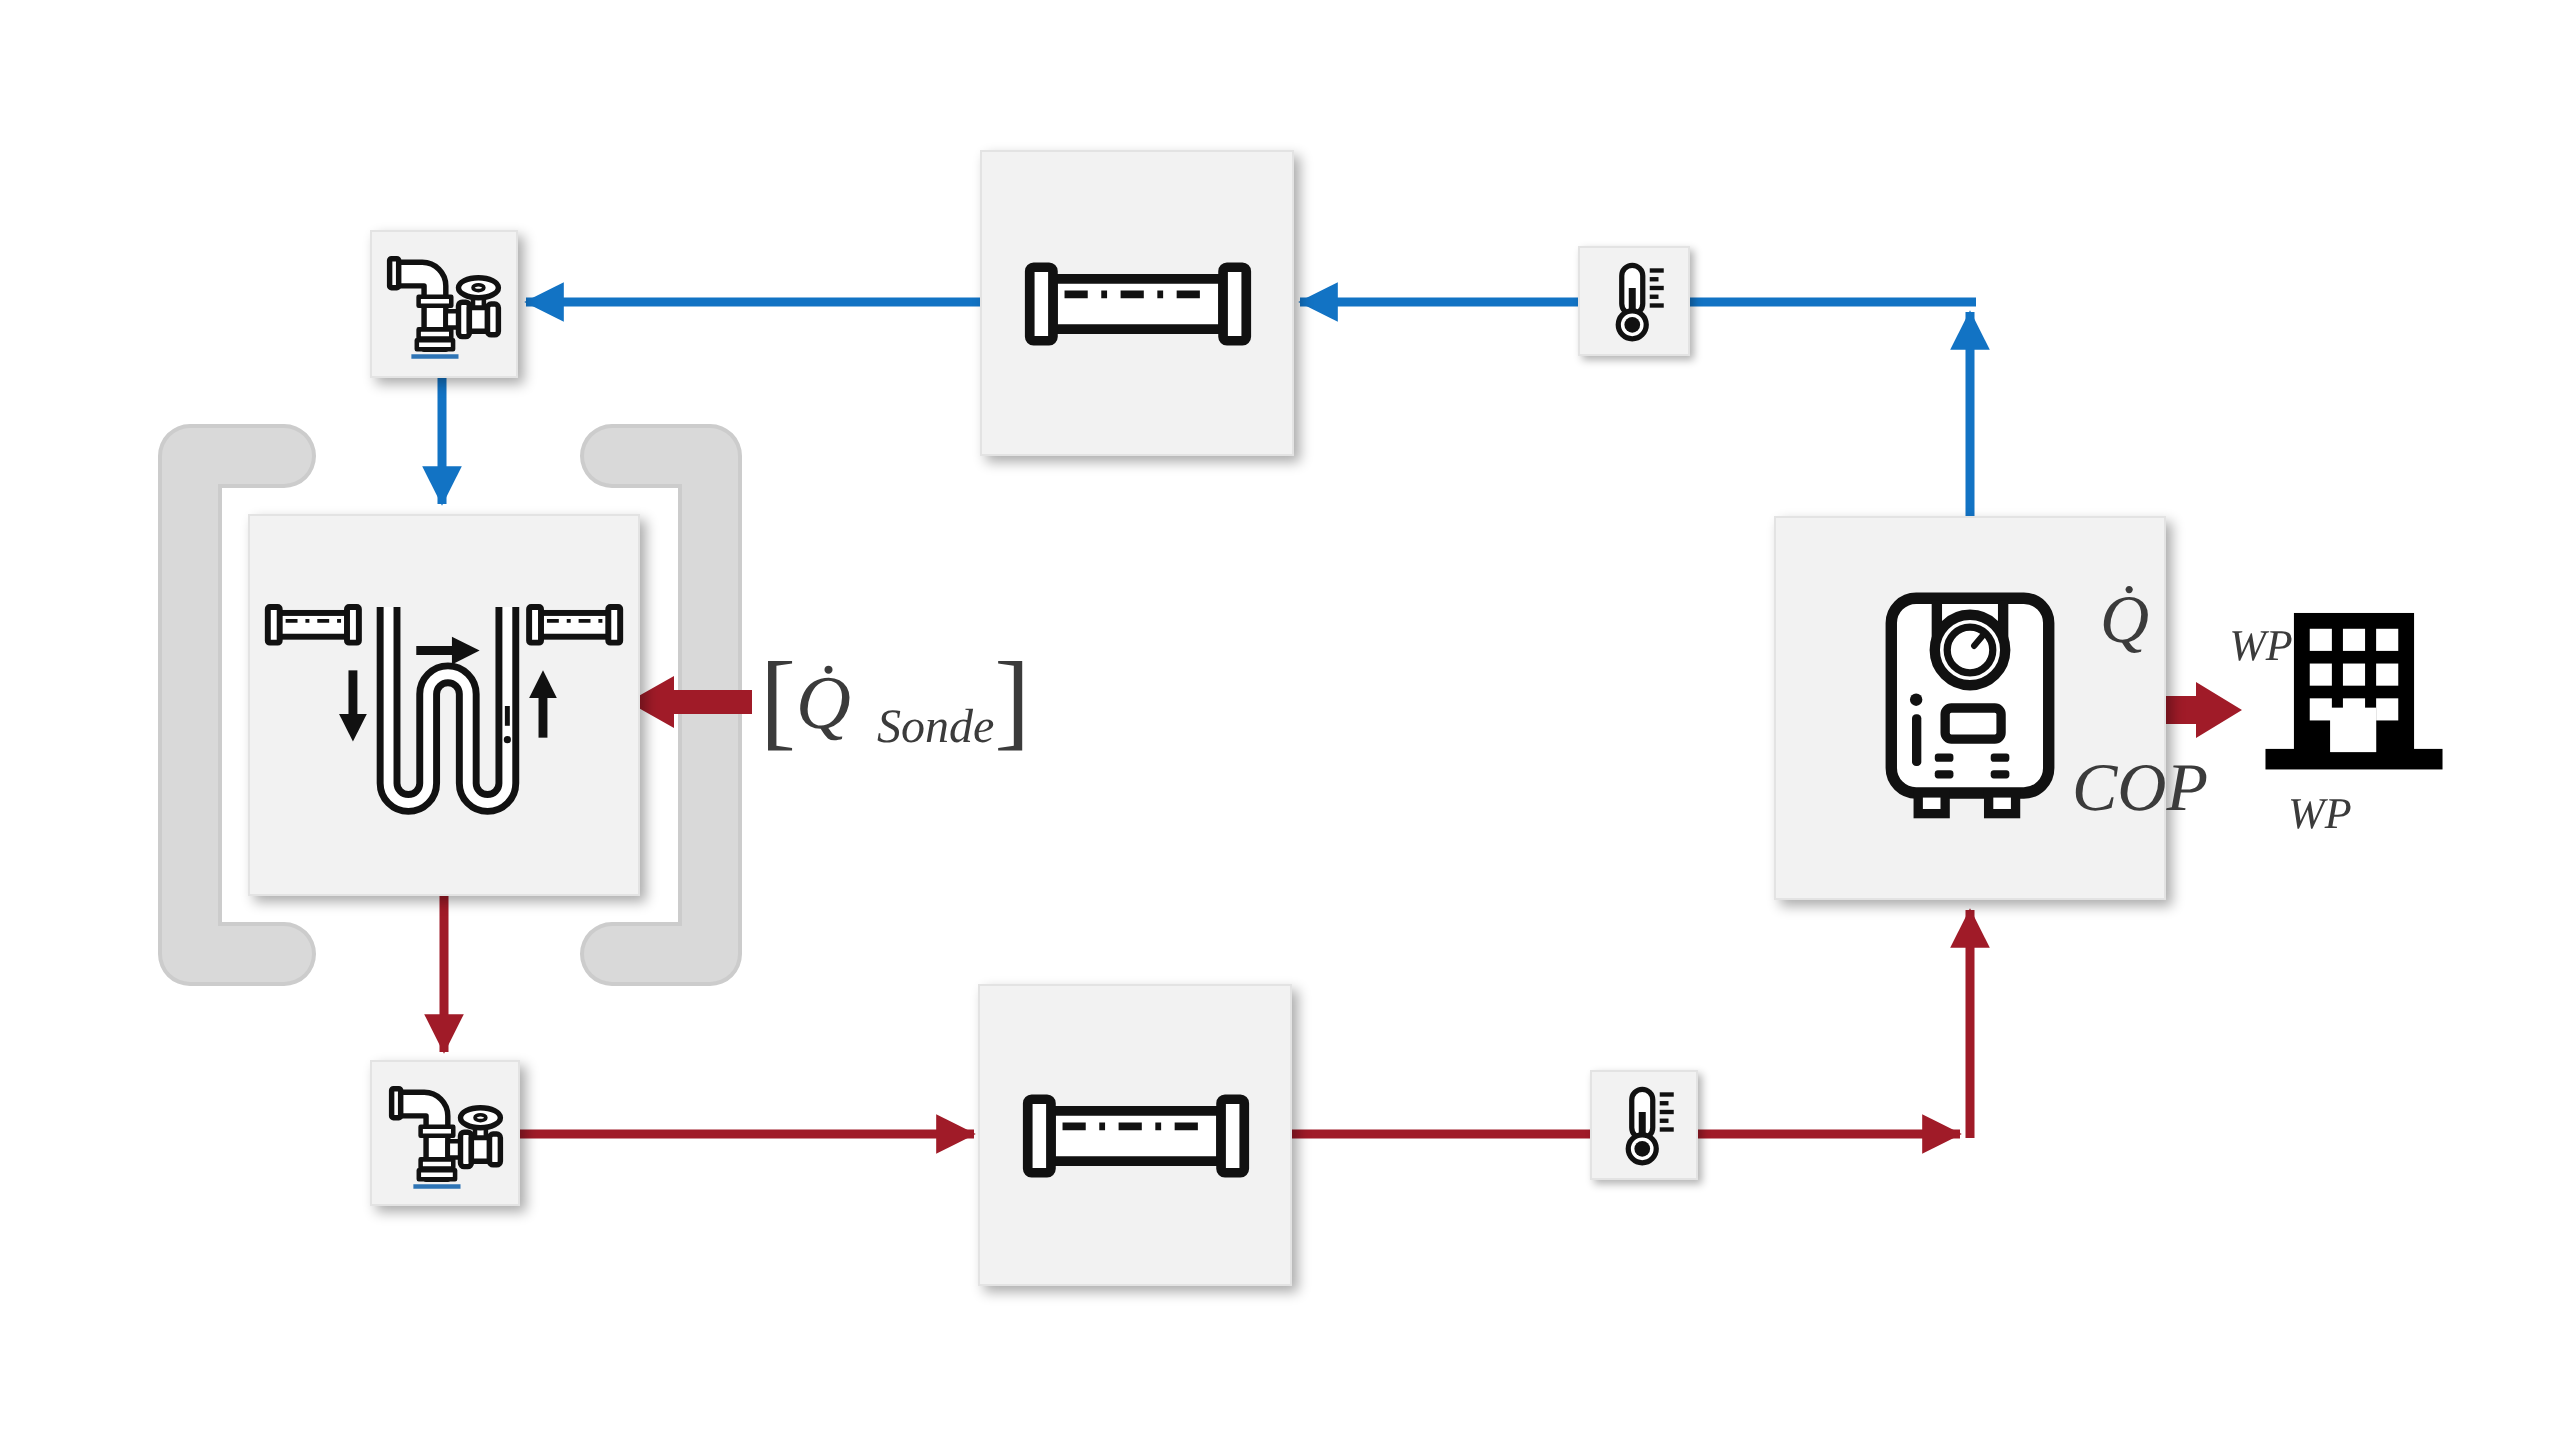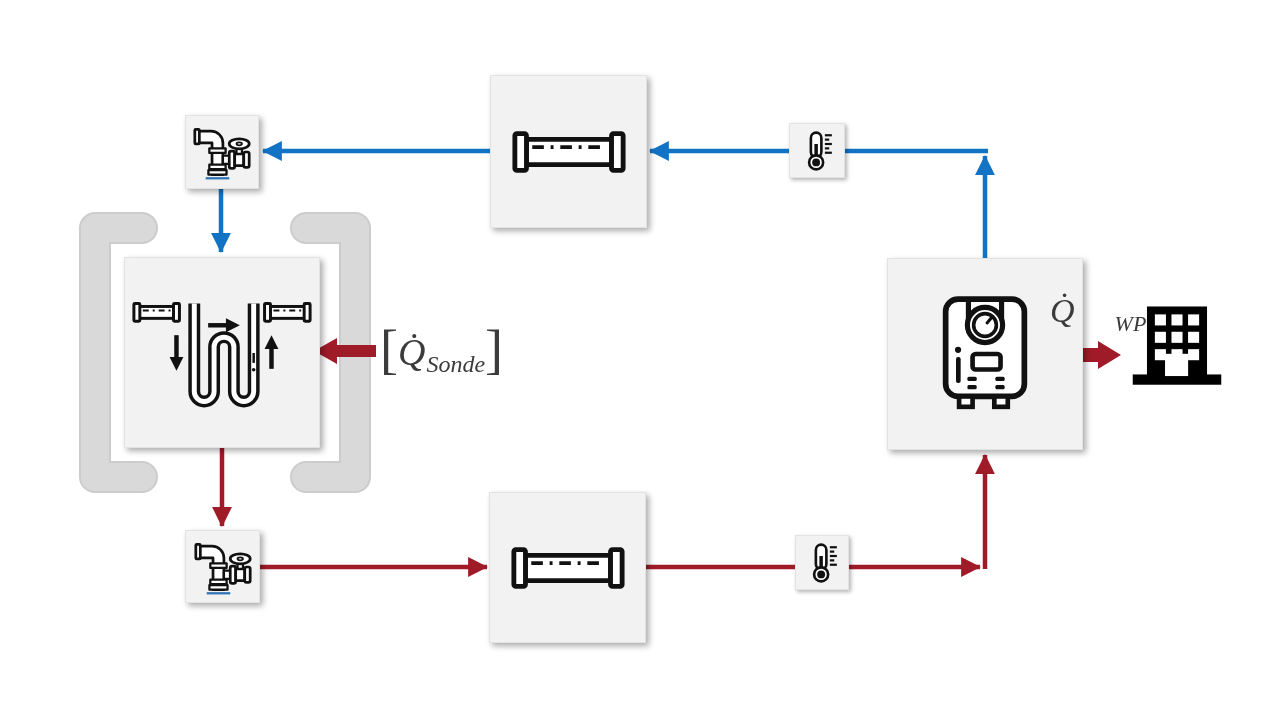--- a/index.html
+++ b/index.html
@@ -9,21 +9,21 @@
   .node{position:absolute;background:#F2F2F2;border:1px solid #E3E3E3;
         box-shadow:3px 3px 6px rgba(0,0,0,.33);
         display:flex;align-items:center;justify-content:center;z-index:2;box-sizing:border-box;}
   .node svg{display:block;}
   .figure{position:absolute;z-index:2;}
   .mlabel{position:absolute;z-index:3;color:#3B3B3B;white-space:nowrap;
           font-family:"Liberation Serif",serif;}
   .mlabel .brk{font-style:normal;font-size:54px;font-weight:400;line-height:52px;
                vertical-align:middle;position:relative;top:-2px;}
   .mlabel .sym{font-style:italic;font-size:38px;line-height:52px;vertical-align:middle;}
-  .mlabel .sub{font-style:italic;font-size:24px;vertical-align:middle;position:relative;top:12px;margin-left:1px;}
+  .mlabel .sub{font-style:italic;font-size:24px;vertical-align:middle;position:relative;top:12px;margin-left:13px;}
   .small-sym{font-style:italic;font-size:34px;}
   .small-sub{font-style:italic;font-size:22px;position:relative;top:9px;padding-left:40px;}
 </style>
 </head>
 <body>
 
 <div id="canvas">
 
   <svg id="wires" width="1280" height="720" viewBox="0 0 1280 720">
     <defs>
@@ -230,14 +230,17 @@
   </div>
 
   <div class="mlabel" style="left:380px;top:326px;">
     <span class="brk">[</span><span class="sym">Q̇</span><span class="sub">Sonde</span><span class="brk">]</span>
   </div>
 
   <div class="mlabel" style="left:1050px;top:292px;width:76px;text-align:center;">
     <span class="small-sym">Q̇</span><span class="small-sub">WP</span>
   </div>
 
+  <div class="mlabel" style="left:1036px;top:376px;">
+    <span class="small-sym">COP</span><span class="small-sub">WP</span>
+  </div>
 
 </div>
 
 </body></html>

